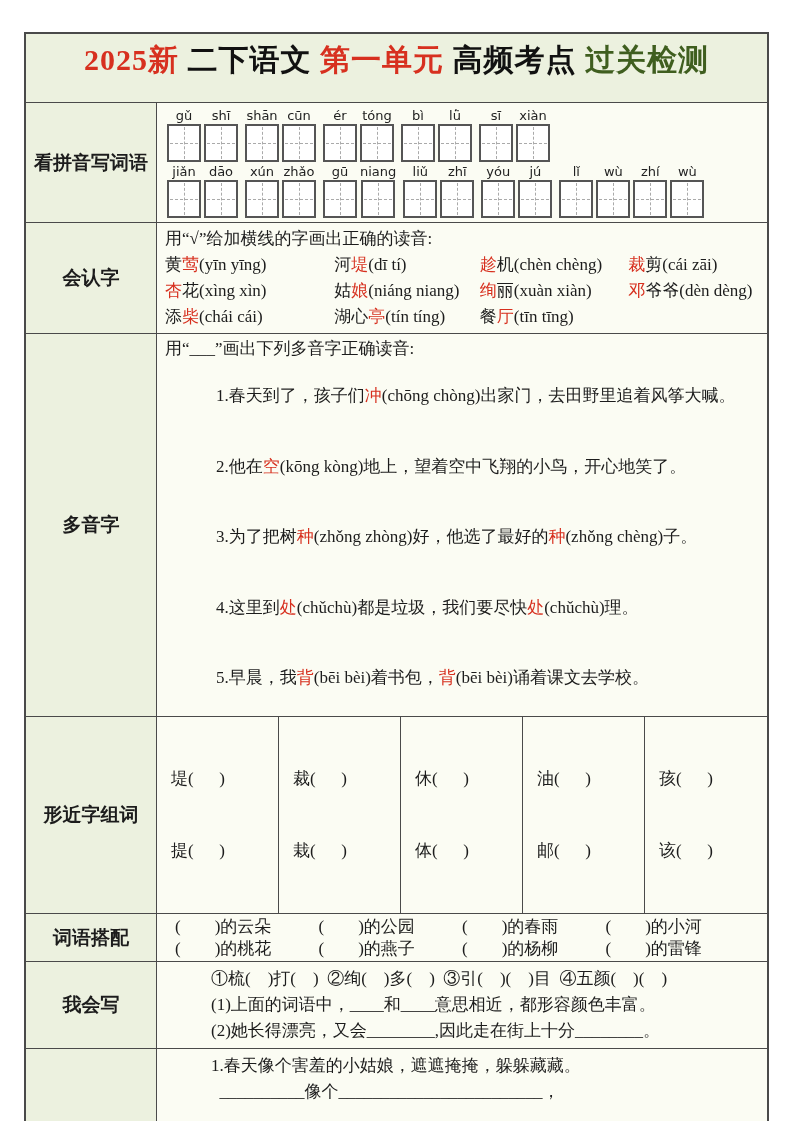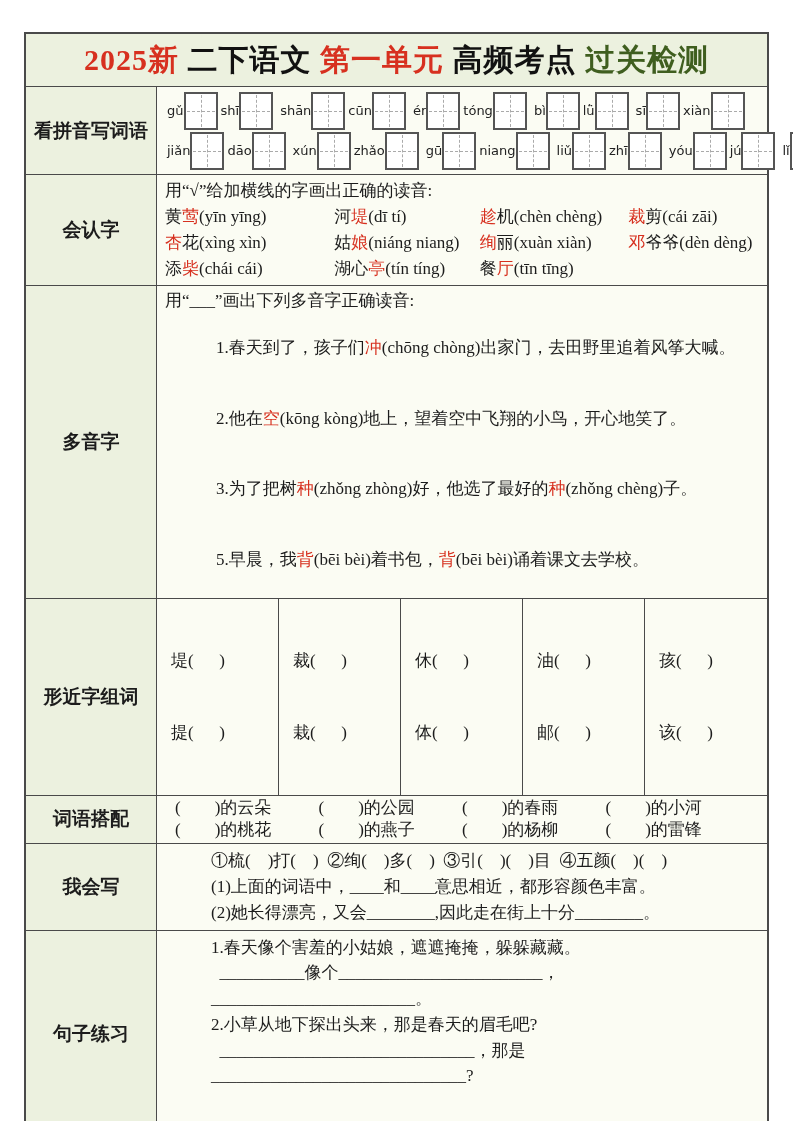--- a/index.html
+++ b/index.html
@@ -15,42 +15,42 @@
     width:793px;height:1121px;background:#ffffff;
     font-family:"Liberation Serif","DejaVu Serif",serif;
     color:var(--ink);
   }
   .sheet{
     position:absolute;left:24px;top:32px;width:745px;
     border:2px solid var(--line);background:var(--cell-bg);
   }
   .title-row{
     background:var(--label-bg);
-    text-align:center;height:52px;line-height:52px;
+    text-align:center;height:68px;line-height:52px;
     font-size:30px;font-weight:bold;letter-spacing:1px;
     white-space:nowrap;
   }
   .tpart[data-c="red"]{color:var(--red);}
   .tpart[data-c="black"]{color:#111;}
   .tpart[data-c="green"]{color:var(--green);}
   .row{display:flex;border-top:1px solid var(--line);}
   .label{
     width:131px;flex:0 0 131px;background:var(--label-bg);
     display:flex;align-items:center;justify-content:center;
     font-size:19px;font-weight:bold;text-align:center;
     border-right:1px solid var(--line);padding:4px;
   }
   .content{flex:1;background:var(--cell-bg);min-width:0;}
   .txt{white-space:pre-wrap;font-size:17px;}
 
   
   .py-wrap{padding:5px 6px 4px 10px;display:flex;flex-direction:column;gap:2px;}
   .pgroups{display:flex;gap:7px;}
   .pgroup{display:flex;gap:3px;}
-  .punit{display:flex;flex-direction:row;align-items:center;}
+  .punit{display:flex;flex-direction:column;align-items:center;}
   .pin{font-family:"DejaVu Sans","Liberation Sans",sans-serif;font-size:13px;height:16px;line-height:16px;color:#222;}
   .pbox{width:34px;height:38px;border:2px solid #555;background:#fff;position:relative;}
   .pbox::before{content:"";position:absolute;left:1px;right:1px;top:50%;border-top:1px dashed #aaa;}
   .pbox::after{content:"";position:absolute;top:1px;bottom:1px;left:50%;border-left:1px dashed #aaa;}
 
   
   .renzi{padding:3px 8px;min-height:106px;}
   .rz-header{font-size:17px;line-height:26px;}
   .rz-grid{display:grid;grid-template-columns:28.5% 24.5% 25% 22%;font-size:17px;line-height:26px;}
   .seg{white-space:pre-wrap;}
@@ -324,20 +324,23 @@
           </div>
 
           <div class="dy-line">
             <span class="seg">2.他在</span><span class="seg red">空</span><span class="seg">(kōng kòng)地上，望着空中飞翔的小鸟，开心地笑了。</span><span class="seg red"></span><span class="seg"></span>
           </div>
 
           <div class="dy-line">
             <span class="seg">3.为了把树</span><span class="seg red">种</span><span class="seg">(zhǒng zhòng)好，他选了最好的</span><span class="seg red">种</span><span class="seg">(zhǒng chèng)子。</span>
           </div>
 
+          <div class="dy-line">
+            <span class="seg">4.这里到</span><span class="seg red">处</span><span class="seg">(chǔchù)都是垃圾，我们要尽快</span><span class="seg red">处</span><span class="seg">(chǔchù)理。</span>
+          </div>
 
           <div class="dy-line">
             <span class="seg">5.早晨，我</span><span class="seg red">背</span><span class="seg">(bēi bèi)着书包，</span><span class="seg red">背</span><span class="seg">(bēi bèi)诵着课文去学校。</span>
           </div>
         </div>
     </div>
   </div>
 
   <div class="row">
     <div class="label">形近字组词</div>

